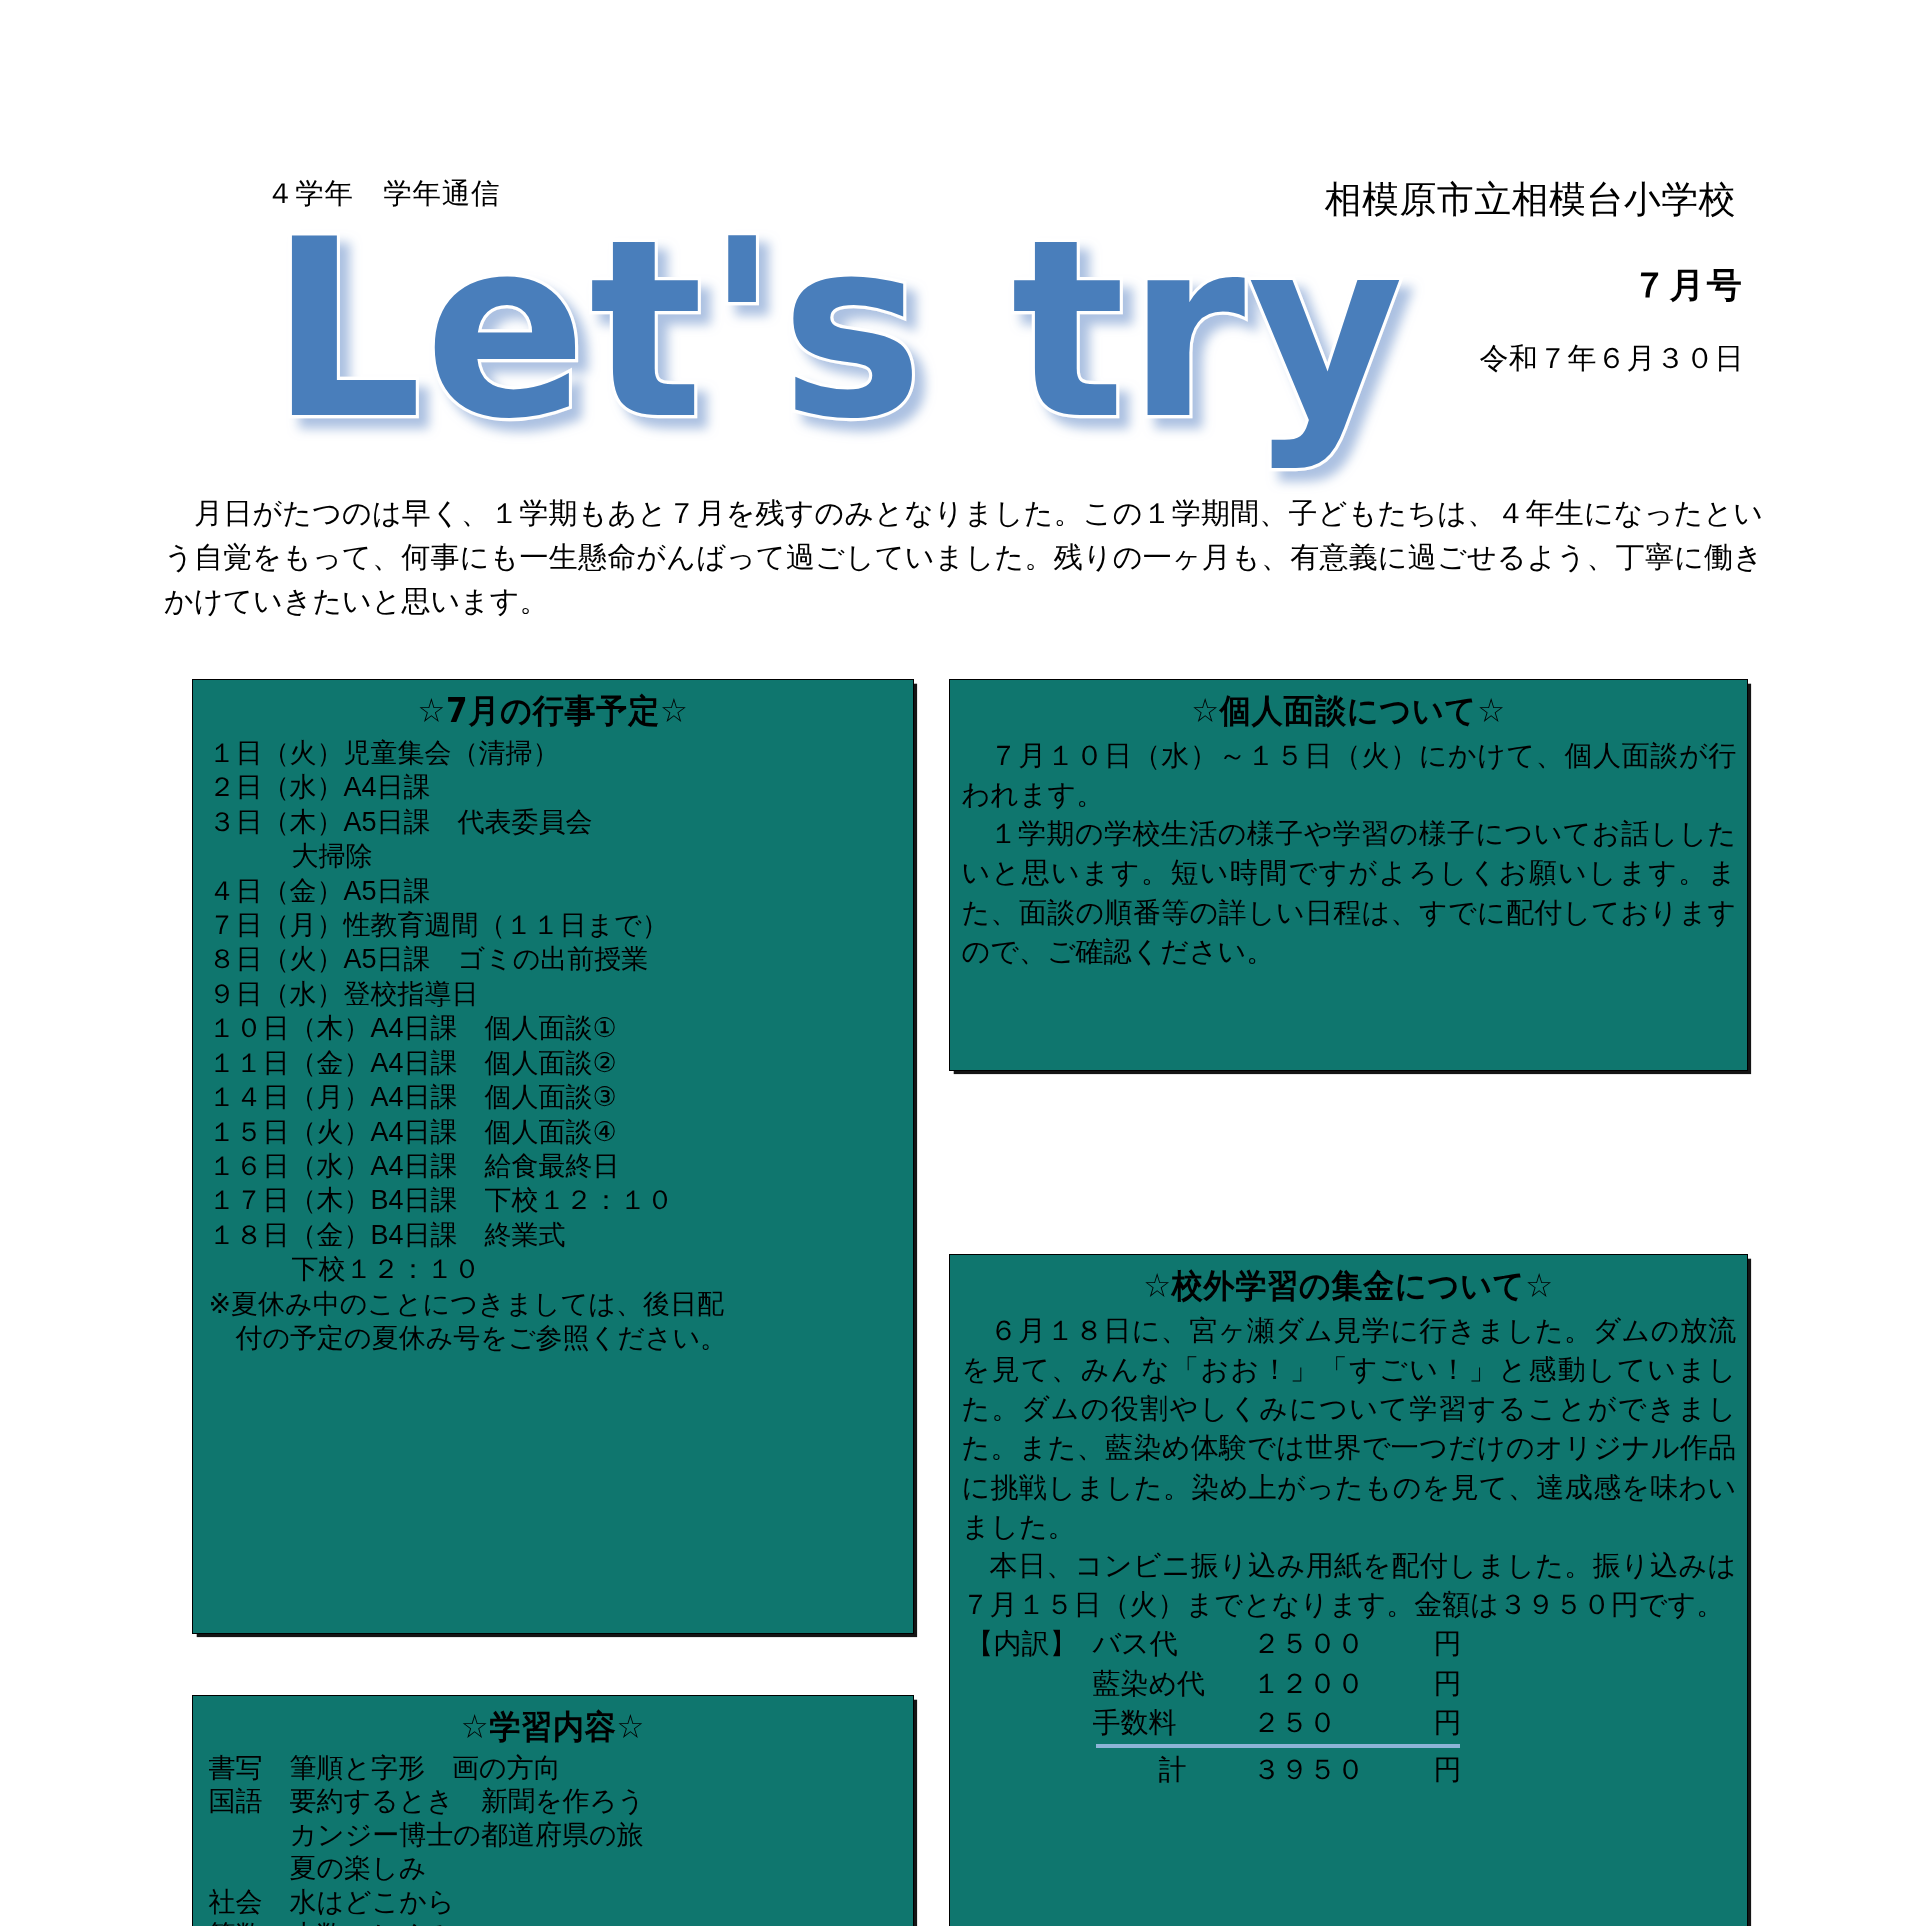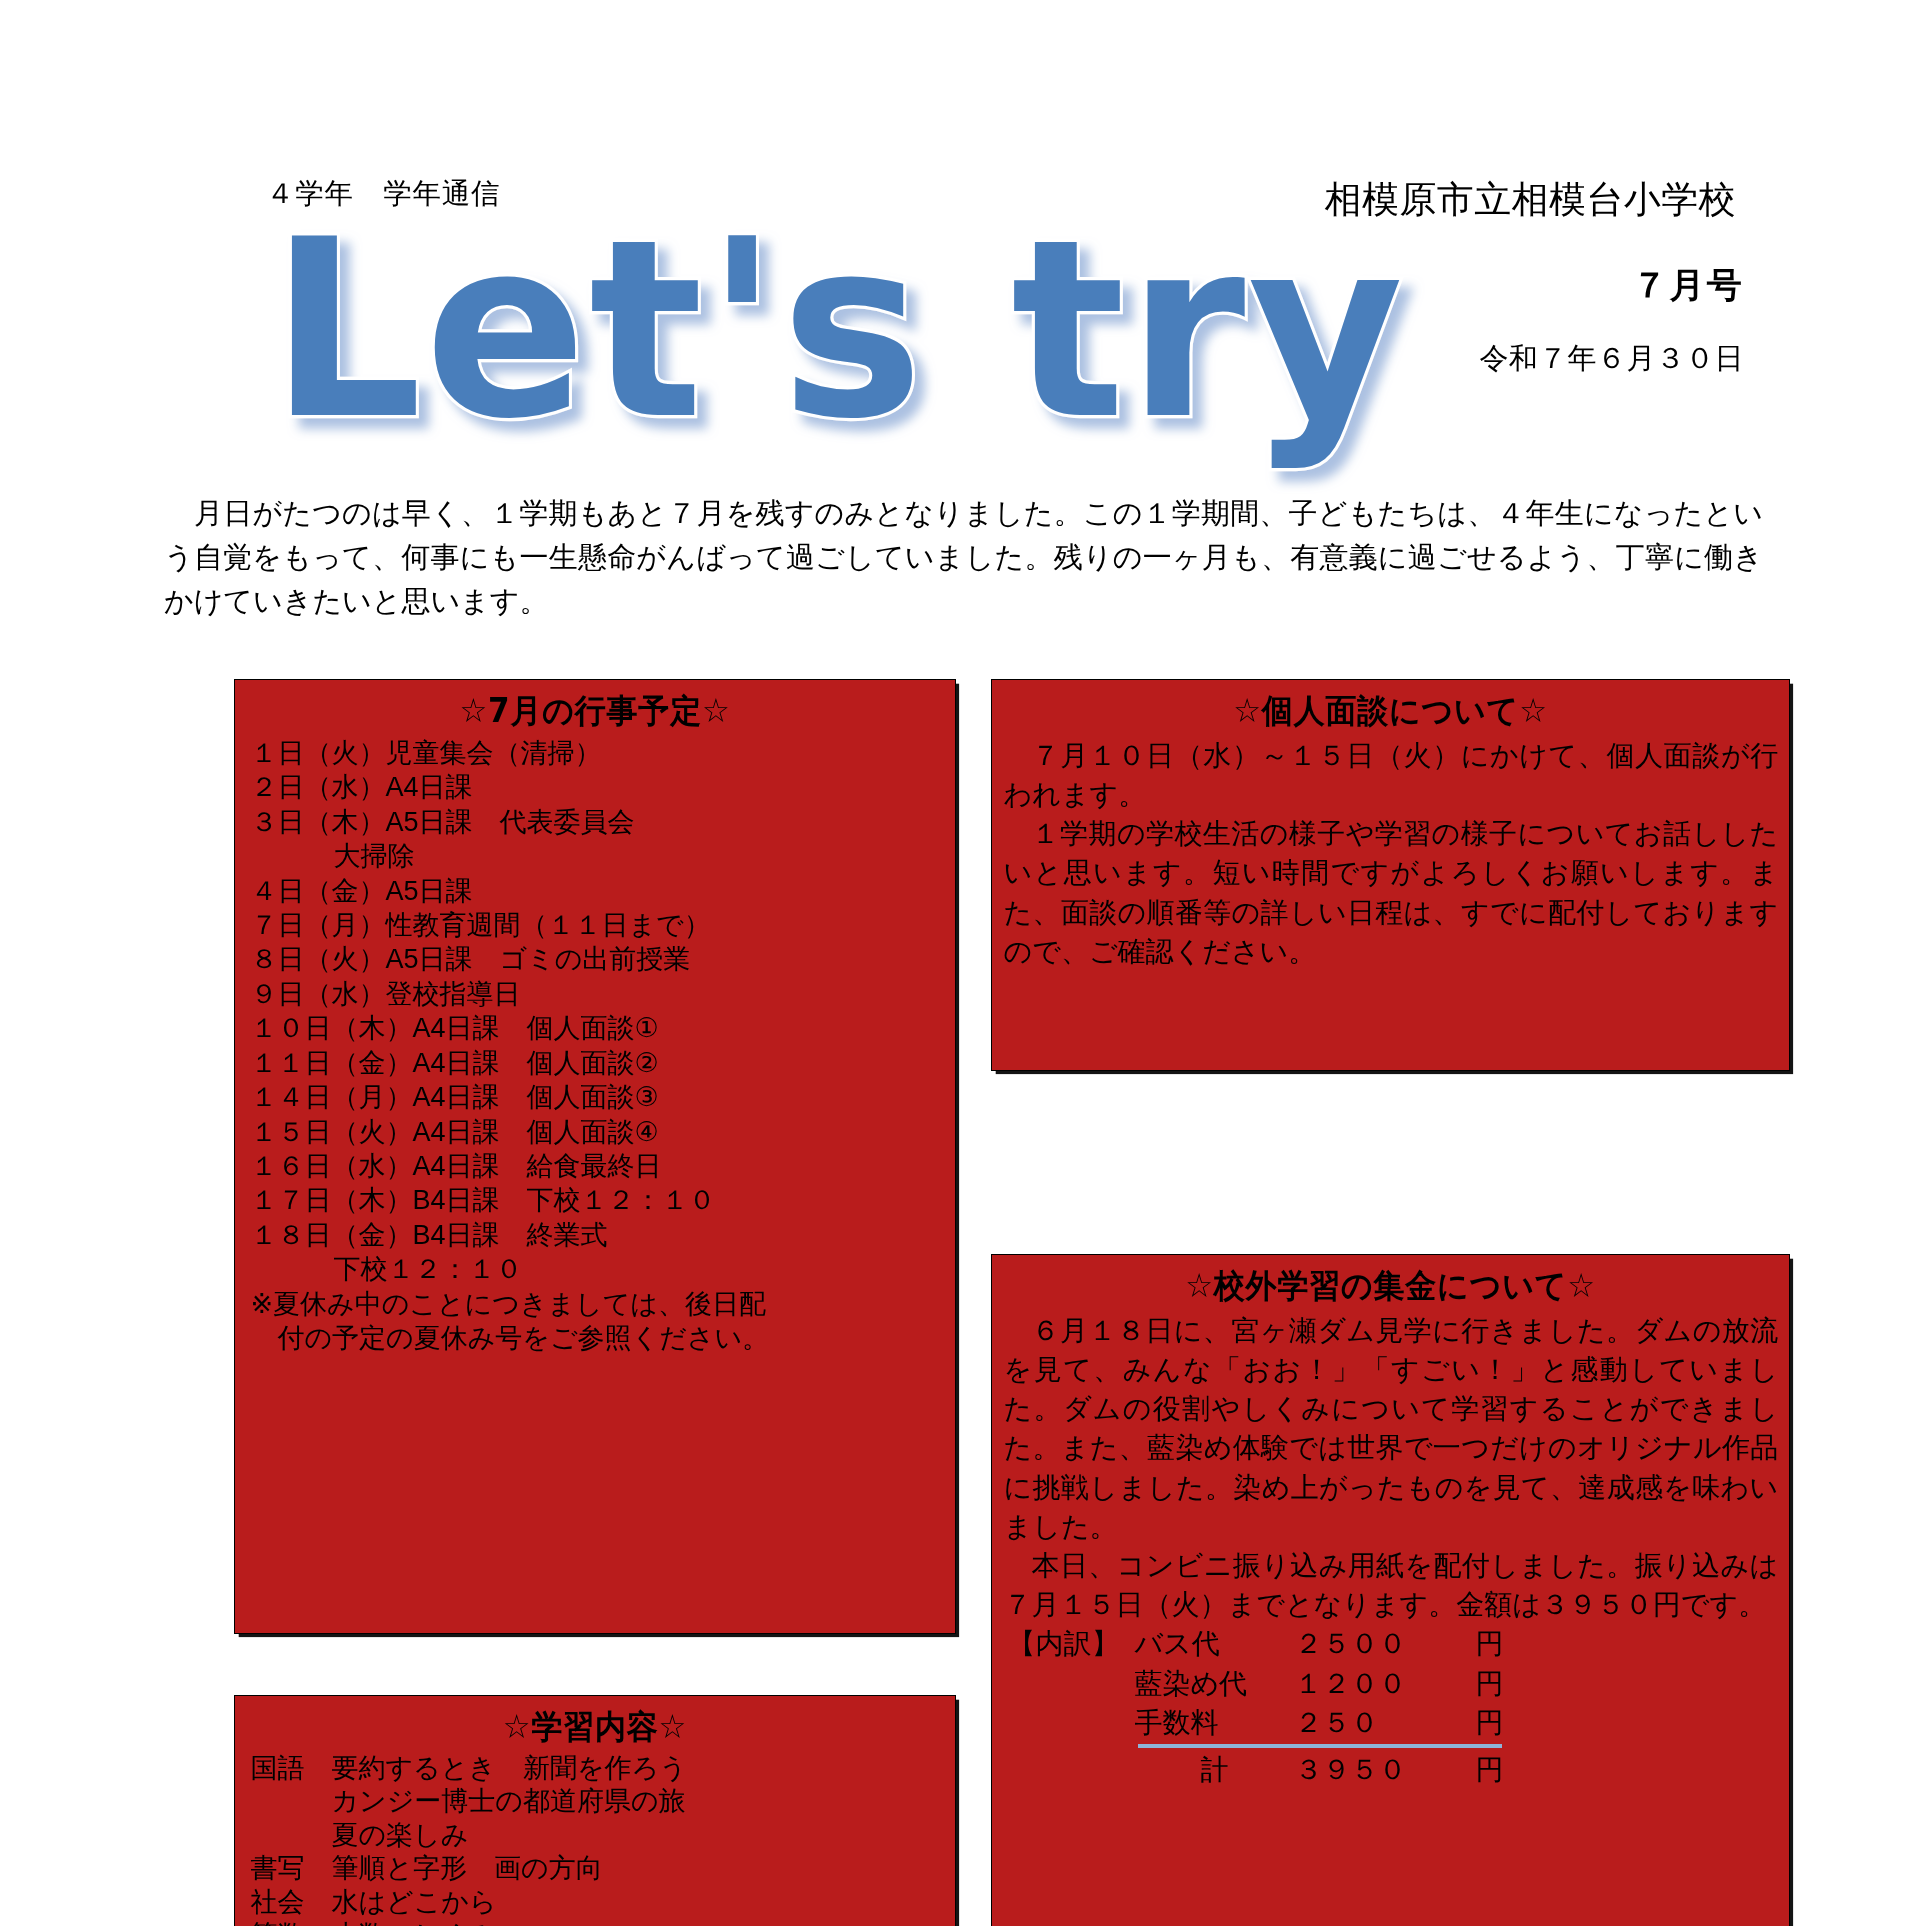--- a/index.html
+++ b/index.html
@@ -79,23 +79,22 @@
     text-align: justify;
     text-justify: inter-character;
   }
   .intro p { margin: 0; text-indent: 30px; }
 
   
   .box {
     position: absolute;
     border: 1.2px solid #000000;
     box-shadow: 3.9px 3.9px 0 -0.8px rgba(0,0,0,0.92);
-    background: #b91c1c;
+    background: #0f766e;
     box-sizing: border-box;
-    margin-left: 42px;
   }
   .sect-title {
     text-align: center;
     font-size: 31px;
     font-weight: bold;
     letter-spacing: 0.8px;
     margin: 10px 0 3.9px 0;
     white-space: pre;
     font-family: "DejaVu Sans", "Liberation Sans", sans-serif;
     transform: scaleY(1.06);
@@ -183,28 +182,28 @@
     <ul class="sched-list" id="sched-list"><li>１日（火）児童集会（清掃）</li><li>２日（水）A4日課</li><li>３日（木）A5日課　代表委員会</li><li class="cont">大掃除</li><li>４日（金）A5日課</li><li>７日（月）性教育週間（１１日まで）</li><li>８日（火）A5日課　ゴミの出前授業</li><li>９日（水）登校指導日</li><li>１０日（木）A4日課　個人面談①</li><li>１１日（金）A4日課　個人面談②</li><li>１４日（月）A4日課　個人面談③</li><li>１５日（火）A4日課　個人面談④</li><li>１６日（水）A4日課　給食最終日</li><li>１７日（木）B4日課　下校１２：１０</li><li>１８日（金）B4日課　終業式</li><li class="cont">下校１２：１０</li></ul>
     <div class="sched-note">※夏休み中のことにつきましては、後日配
 　付の予定の夏休み号をご参照ください。</div>
   </div>
 
   <div class="box" id="box-study">
     <div class="sect-title">☆学習内容☆</div>
     <table class="study-table" id="study-table">
         <tbody>
           <tr>
+            <td class="study-subj">書写</td>
+            <td class="study-items">筆順と字形　画の方向</td>
+          </tr>
+          <tr>
             <td class="study-subj">国語</td>
             <td class="study-items">要約するとき　新聞を作ろう
 カンジー博士の都道府県の旅
 夏の楽しみ</td>
-          </tr>
-          <tr>
-            <td class="study-subj">書写</td>
-            <td class="study-items">筆順と字形　画の方向</td>
           </tr>
           <tr>
             <td class="study-subj">社会</td>
             <td class="study-items">水はどこから</td>
           </tr>
           <tr>
             <td class="study-subj">算数</td>
             <td class="study-items">小数のしくみ</td>
           </tr>
         </tbody>

